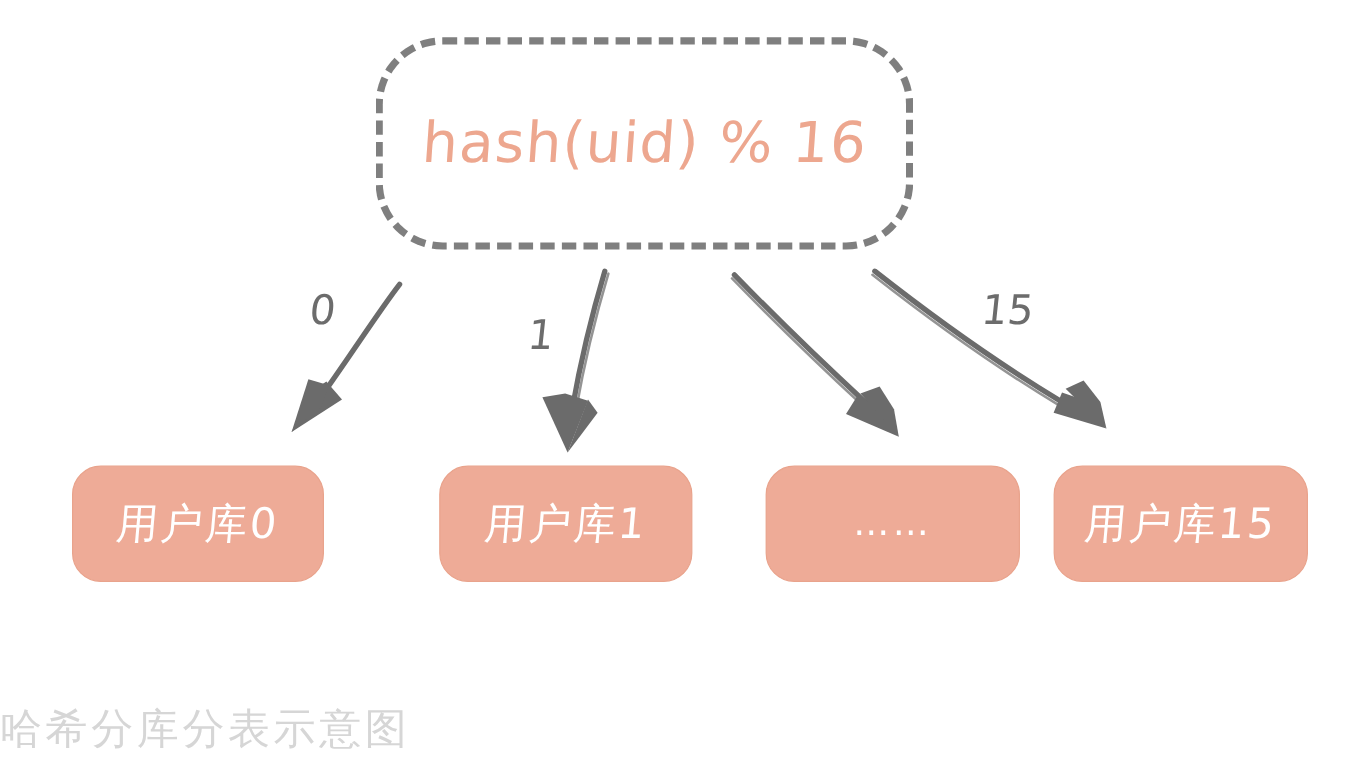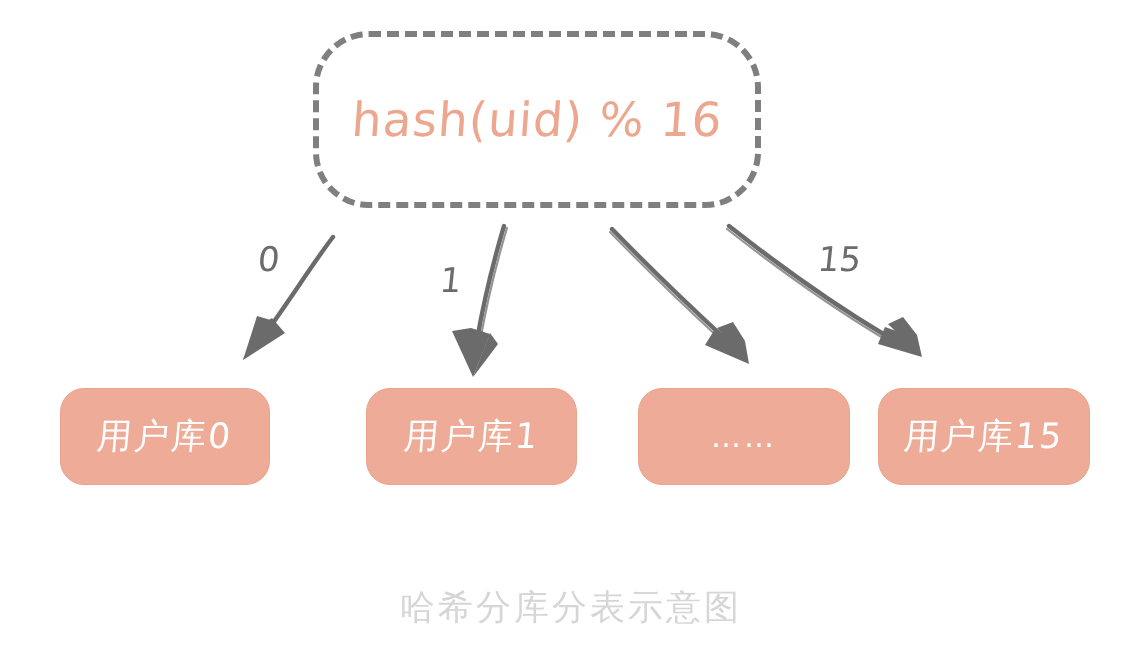--- a/index.html
+++ b/index.html
@@ -97,21 +97,20 @@
     letter-spacing: 3px;
     transform: none;
   }
 
   
   #caption {
     position: absolute;
     left: 0;
     top: 584px;
     width: 1142px;
-    text-align: center;
     font-family: "DejaVu Sans", "Liberation Sans", sans-serif;
     font-size: 35px;
     letter-spacing: 3px;
     color: #d6d6d6;
   }
 </style>
 </head>
 <body>
 
 <div id="canvas">

